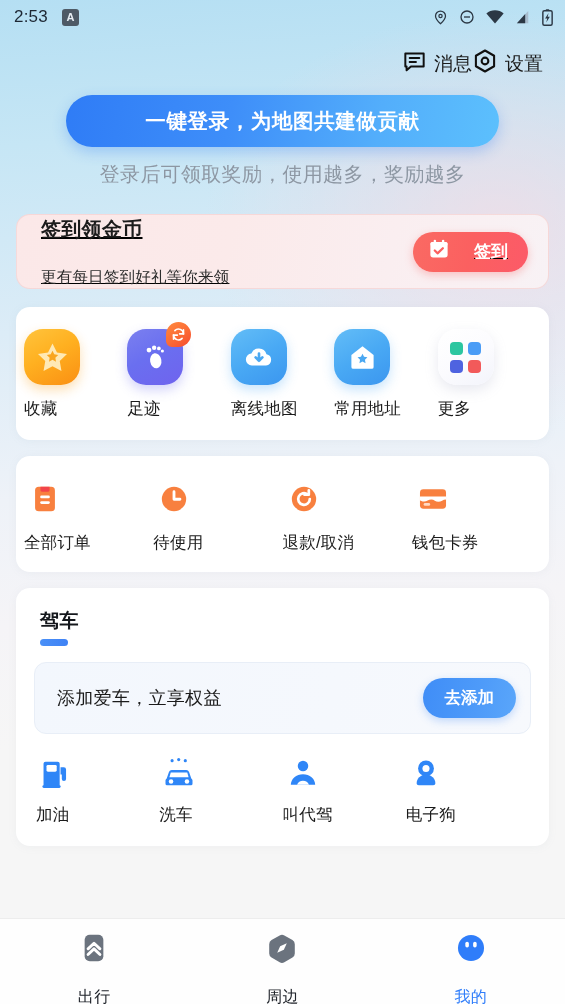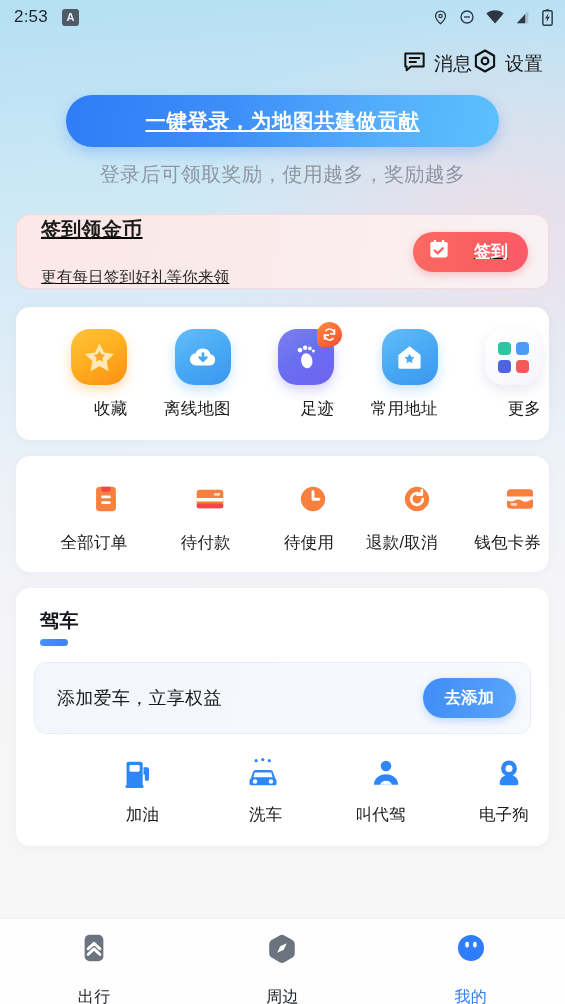--- a/index.html
+++ b/index.html
@@ -38,21 +38,20 @@
   .hdr-btn span { font-size: 19px; color: #1b1b1b; font-weight: 500; }
 
   
   .login-wrap { padding: 16px 66px 0 66px; }
   .login-btn {
     height: 52px; border-radius: 26px; border: none; width: 100%;
     background: linear-gradient(100deg, #2f7cf6 0%, #3e8ef9 38%, #53aefb 72%, #5cc0fd 100%);
     color: #fff; font-size: 20.5px; font-weight: 700; letter-spacing: .6px;
     font-family: inherit; cursor: pointer;
     box-shadow: 0 5px 14px rgba(51,125,246,.30);
-    text-decoration: underline;
   }
   .login-sub {
     text-align: center; margin-top: 14px;
     font-size: 20px; color: #8d97a3; letter-spacing: .3px;
   }
 
   
   .card {
     margin: 0 16px; background: #fff; border-radius: 14px;
     box-shadow: 0 1px 8px rgba(140,150,170,.08);
@@ -73,21 +72,21 @@
     height: 40px; padding: 0 20px 0 15px; border-radius: 20px;
     background: linear-gradient(100deg, #fa6a63 0%, #fb6060 50%, #fc5a68 100%);
     box-shadow: 0 3px 9px rgba(250,100,100,.35);
     color: #fff; font-size: 17px; font-weight: 600; font-family: inherit;
   }
 
   
   .grid { display: flex; }
   .grid-cell {
     flex: 1; display: flex; flex-direction: column;
-    align-items: flex-end; cursor: pointer;
+    align-items: flex-start; cursor: pointer;
   }
   .cell-label {
     font-size: 16.5px; color: #1b1b1b; letter-spacing: .2px; white-space: nowrap;
   }
 
   .quick-card { margin-top: 18px; padding: 22px 8px 20px 8px; }
   .quick-card .cell-label { margin-top: 13px; }
   .sq {
     width: 56px; height: 56px; border-radius: 19px; position: relative;
     display: flex; align-items: center; justify-content: center;
@@ -242,49 +241,49 @@
         <div class="sq sq-star">
           <svg width="33" height="33" viewBox="0 0 24 24">
             <path d="M12 1.8l3.25 6.6 7.3 1.05-5.28 5.15 1.25 7.25L12 18.43 5.48 21.85l1.25-7.25L1.45 9.45l7.3-1.05z" fill="#ffe9b4"></path>
             <path d="M12 7.1l1.28 2.6 2.87.42-2.08 2.02.49 2.86L12 13.65l-2.56 1.35.49-2.86-2.08-2.02 2.87-.42z" fill="#f9a620"></path>
           </svg>
         </div>
         <div class="cell-label">收藏</div>
       </div>
 
       <div class="grid-cell">
-        <div class="sq sq-cloud">
-          <svg width="32" height="32" viewBox="0 0 24 24">
-            <path d="M6.6 18.4a4.5 4.5 0 0 1-.35-8.98A6 6 0 0 1 17.6 9.9a4.3 4.3 0 0 1-.35 8.5z" fill="#fff"></path>
-            <path d="M12 9.4v5.4m0 0l-2.5-2.5M12 14.8l2.5-2.5" stroke="#4aa8f2" stroke-width="2" stroke-linecap="round" stroke-linejoin="round" fill="none"></path>
-          </svg>
-        </div>
-        <div class="cell-label">离线地图</div>
-      </div>
-
-      <div class="grid-cell">
         <div class="sq sq-foot">
           <svg width="30" height="30" viewBox="0 0 24 24">
             <ellipse cx="12.6" cy="15" rx="4.5" ry="6.1" fill="#fff" transform="rotate(-10 12.6 15)"></ellipse>
             <circle cx="7.2" cy="6.4" r="1.9" fill="#fff"></circle>
             <circle cx="11.3" cy="4.6" r="1.75" fill="#fff"></circle>
             <circle cx="15.1" cy="5.1" r="1.5" fill="#fff"></circle>
             <circle cx="17.9" cy="7.2" r="1.25" fill="#fff"></circle>
           </svg>
           <div class="badge">
             <svg width="15" height="15" viewBox="0 0 24 24" fill="none" stroke="#fff" stroke-width="2.5" stroke-linecap="round">
               <path d="M20 11a8 8 0 0 0-13.8-5.2M4 13a8 8 0 0 0 13.8 5.2"></path>
               <path d="M20 4.6V11h-6.2M4 19.4V13h6.2"></path>
             </svg>
           </div>
         </div>
         <div class="cell-label">足迹</div>
       </div>
 
       <div class="grid-cell">
+        <div class="sq sq-cloud">
+          <svg width="32" height="32" viewBox="0 0 24 24">
+            <path d="M6.6 18.4a4.5 4.5 0 0 1-.35-8.98A6 6 0 0 1 17.6 9.9a4.3 4.3 0 0 1-.35 8.5z" fill="#fff"></path>
+            <path d="M12 9.4v5.4m0 0l-2.5-2.5M12 14.8l2.5-2.5" stroke="#4aa8f2" stroke-width="2" stroke-linecap="round" stroke-linejoin="round" fill="none"></path>
+          </svg>
+        </div>
+        <div class="cell-label">离线地图</div>
+      </div>
+
+      <div class="grid-cell">
         <div class="sq sq-home">
           <svg width="31" height="31" viewBox="0 0 24 24">
             <path d="M12 3.2 20.6 10v9.3a1.5 1.5 0 0 1-1.5 1.5H4.9a1.5 1.5 0 0 1-1.5-1.5V10z" fill="#fff"></path>
             <path d="M12 9.1l1.18 2.4 2.64.38-1.91 1.86.45 2.63L12 15.13l-2.36 1.24.45-2.63-1.91-1.86 2.64-.38z" fill="#4aa8f2"></path>
           </svg>
         </div>
         <div class="cell-label">常用地址</div>
       </div>
 
       <div class="grid-cell">
@@ -310,31 +309,20 @@
           <svg width="34" height="34" viewBox="0 0 24 24">
             <rect x="5" y="3.4" width="14" height="17.2" rx="2.6" fill="#f8803f"></rect>
             <path d="M8.8 3.4h6.4v2.4a1 1 0 0 1-1 1h-4.4a1 1 0 0 1-1-1z" fill="#f2444a"></path>
             <rect x="8.6" y="9.6" width="6.8" height="1.9" rx=".95" fill="#fff"></rect>
             <rect x="8.6" y="13.6" width="6.8" height="1.9" rx=".95" fill="#fff"></rect>
           </svg>
         </div>
         <div class="cell-label">全部订单</div>
       </div>
 
-      <div class="grid-cell">
-        <div class="oi">
-          <svg width="34" height="34" viewBox="0 0 24 24">
-            <rect x="2.6" y="5.4" width="18.8" height="13.2" rx="2.2" fill="#f8803f"></rect>
-            <rect x="2.6" y="11.3" width="18.8" height="2.4" fill="#fff"></rect>
-            <rect x="2.6" y="15.2" width="18.8" height="3.4" rx="1.6" fill="#f2444a"></rect>
-            <rect x="14.8" y="7.8" width="4.4" height="1.9" rx=".95" fill="#ffd9c3"></rect>
-          </svg>
-        </div>
-        <div class="cell-label">待付款</div>
-      </div>
 
       <div class="grid-cell">
         <div class="oi">
           <svg width="34" height="34" viewBox="0 0 24 24">
             <circle cx="12" cy="12" r="8.6" fill="#f8803f"></circle>
             <path d="M12 6.9v5.3h4.2" fill="none" stroke="#fff" stroke-width="2" stroke-linecap="round" stroke-linejoin="round"></path>
           </svg>
         </div>
         <div class="cell-label">待使用</div>
       </div>

